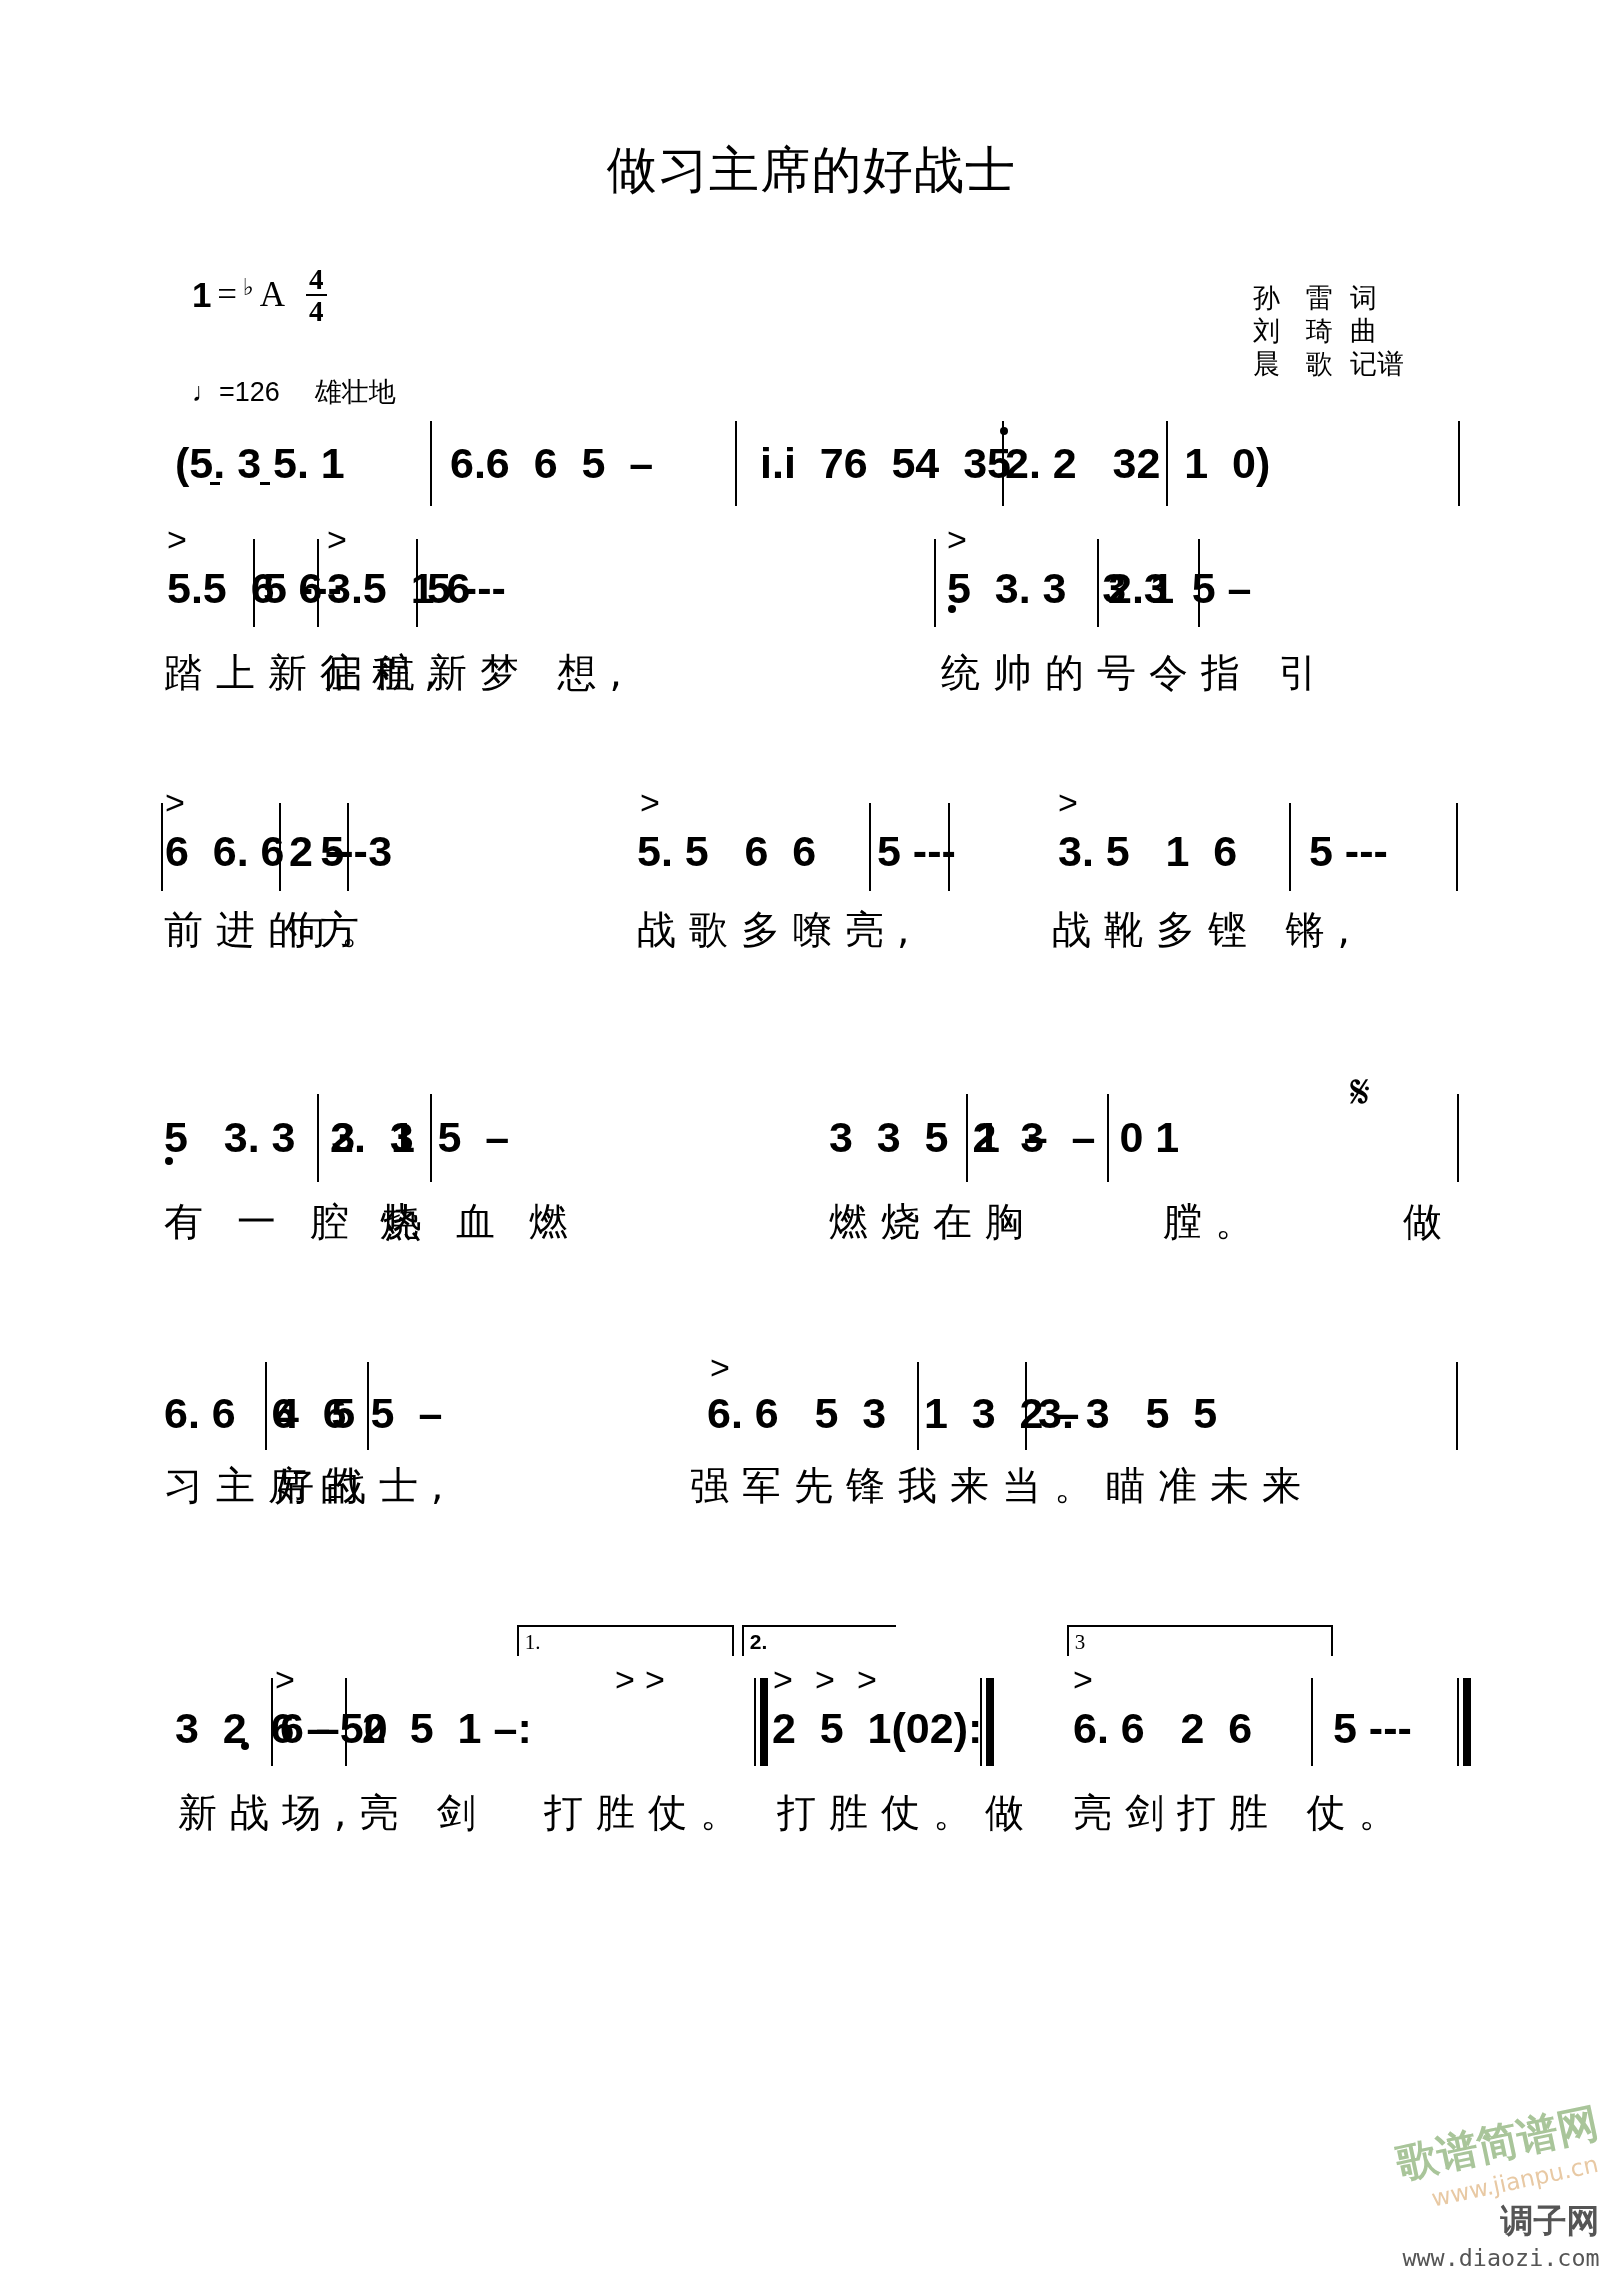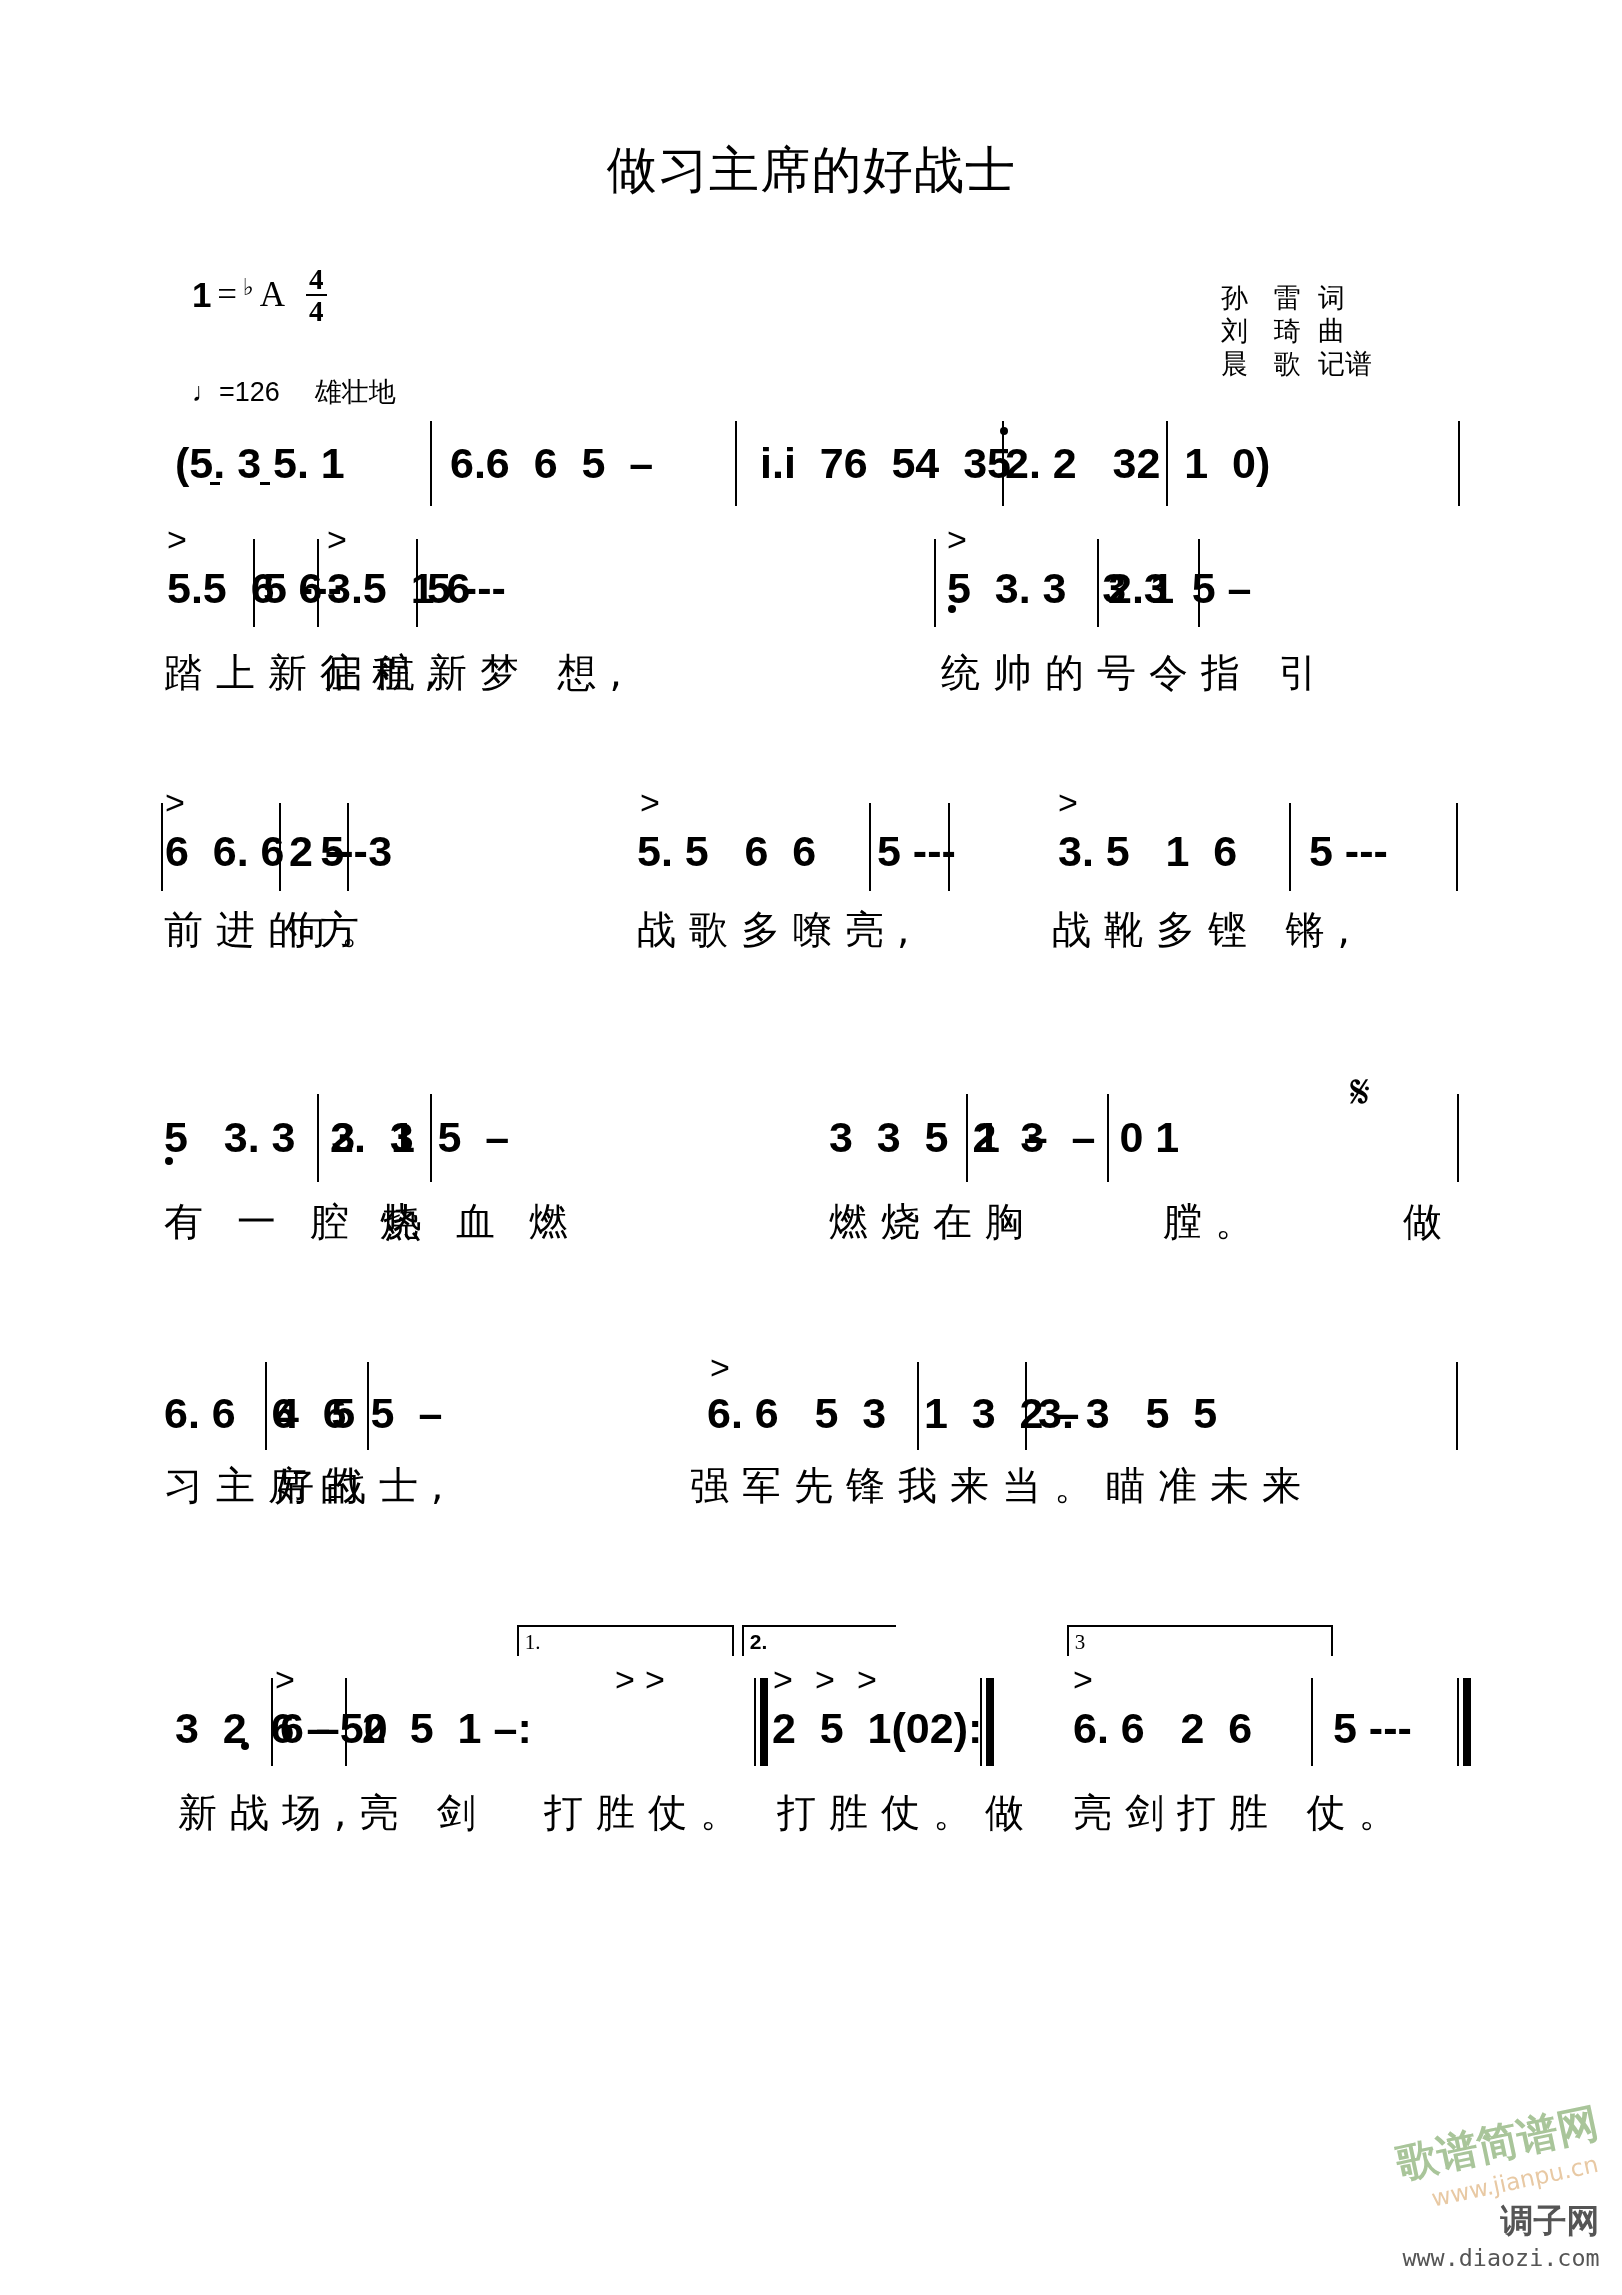--- a/index.html
+++ b/index.html
@@ -7,21 +7,21 @@
   .abs { position: absolute; }
   .title { left: 0; width: 1623px; top: 137px; text-align: center; font-size: 50px; font-family: "DejaVu Sans", sans-serif; letter-spacing: 1.2px; }
   .key { left: 192px; top: 266px; font-size: 35px; font-family: "Liberation Serif", serif; display: flex; align-items: center; gap: 5.8px; }
   .key .one { font-family: "Liberation Sans", sans-serif; font-weight: bold; }
   .key .flat { font-size: 23.4px; vertical-align: super; position: relative; top: -8.2px; }
   .ts { display: inline-flex; flex-direction: column; align-items: center; margin-left: 15px; font-family: "Liberation Serif", serif; font-weight: bold; font-size: 29px; line-height: 27px; }
   .ts .bar { width: 21px; height: 2.3px; background: #000; margin: 1.2px 0; }
   .tempo { left: 192px; top: 374px; font-size: 27px; font-family: "Liberation Sans", sans-serif; }
   .tempo .expr { margin-left: 35px; font-family: "DejaVu Sans", sans-serif; text-align: center; }
   .credits { left: 1221px; top: 281px; font-family: "DejaVu Serif", serif; font-size: 27px; line-height: 33px; }
-  .credits div { white-space: pre; }
+  .credits div { white-space: pre; margin-left: 32px; }
 
   .line { position: absolute; left: 0; width: 1623px; }
   .notes { position: absolute; font-family: "Liberation Sans", sans-serif; font-weight: bold; font-size: 43px; letter-spacing: 0; white-space: pre; }
   .lyr { position: absolute; font-family: "DejaVu Sans", sans-serif; font-size: 39px; white-space: pre; letter-spacing: 13px; }
   .bl { position: absolute; width: 2.3px; background: #000; }
   .blthick { position: absolute; width: 8.2px; background: #000; }
   .acc { position: absolute; font-family: "Liberation Sans", sans-serif; font-size: 34px; }
   .ul { position: absolute; height: 2.9px; background: #000; }
   .dot { position: absolute; width: 8.2px; height: 8.2px; border-radius: 50%; background: #000; }
   .volta { position: absolute; border-top: 2.9px solid #000; border-left: 2.3px solid #000; height: 29px; }

